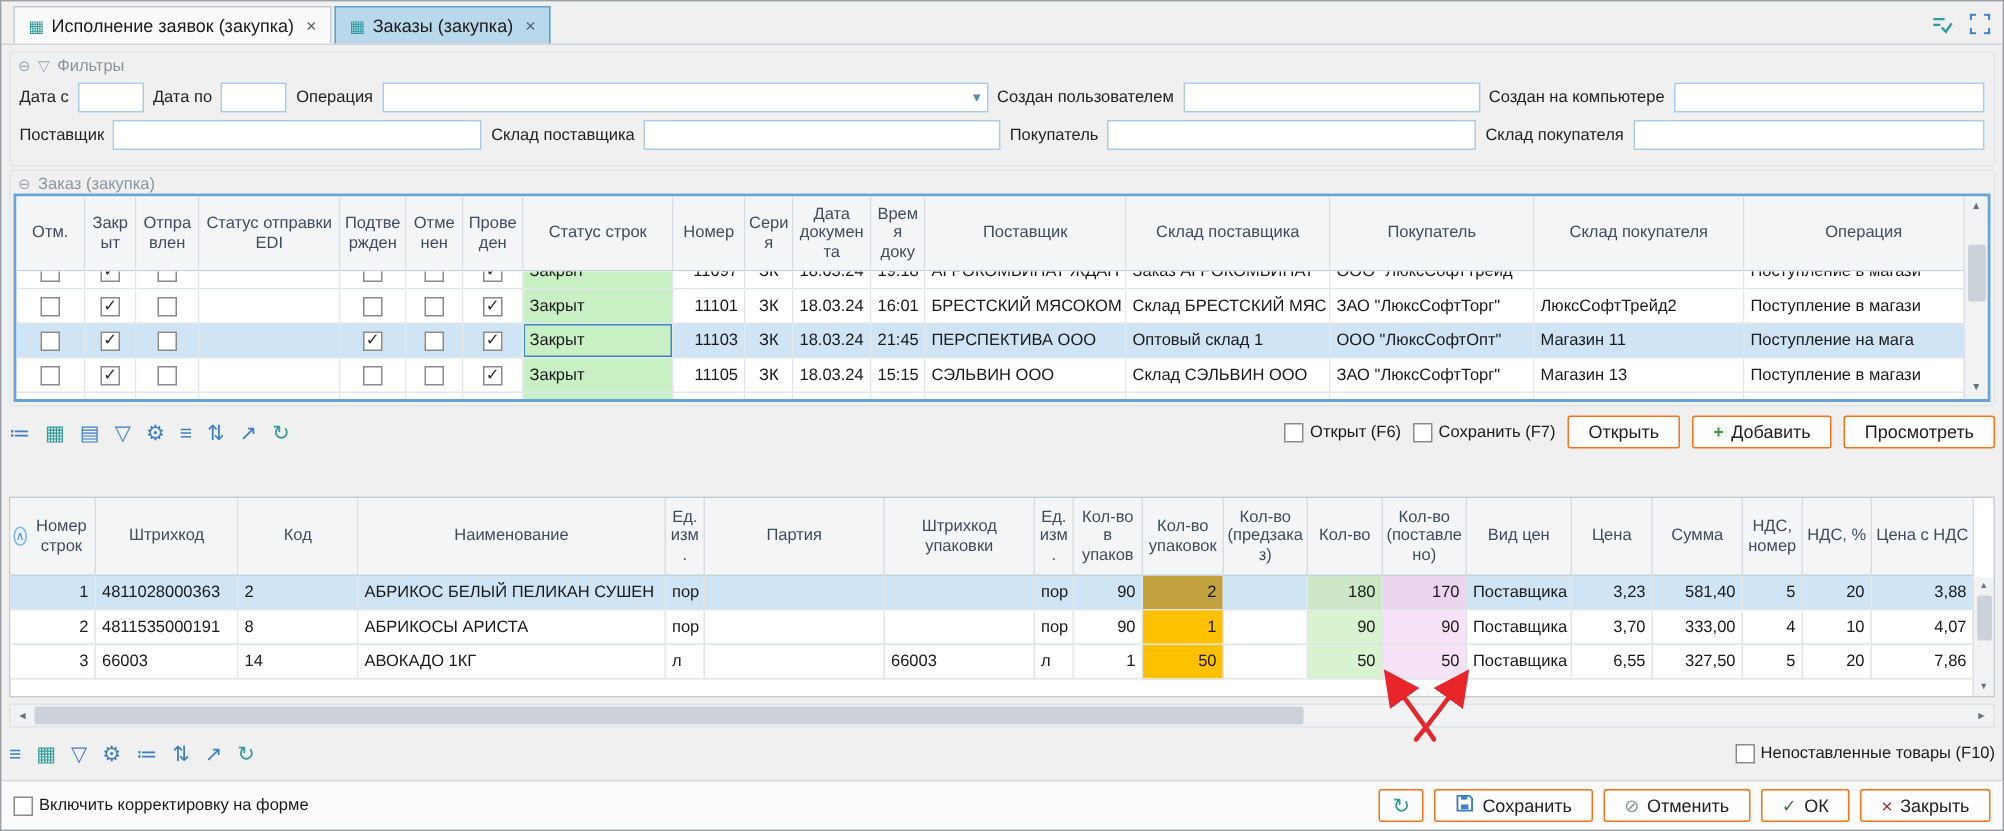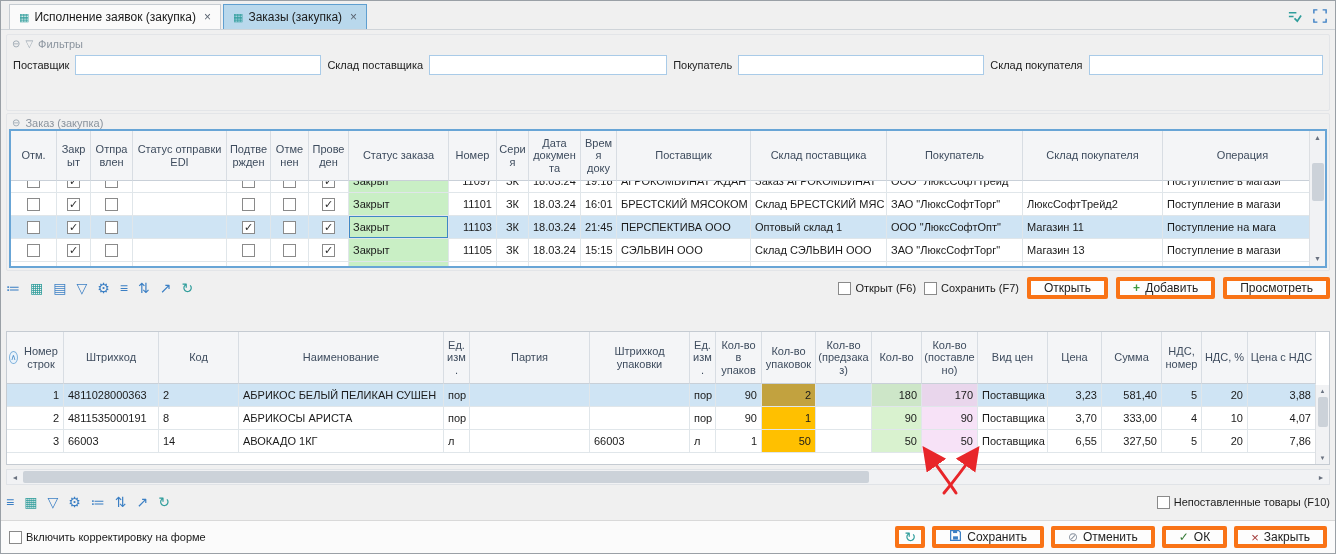--- a/index.html
+++ b/index.html
@@ -73,21 +73,21 @@
   
   .tbar { position: absolute; left: 5px; right: 5px; height: 26px; display: flex; align-items: center; gap: 10px; }
   .mid-tbar { top: 274px; }
   .bot-tbar { top: 488px; }
   .ic { font-size: 14px; cursor: pointer; line-height: 1; }
   .ic-blue { color: var(--icon_blue,#3b7fc4); }
   .ic-teal { color: var(--icon_teal,#2f9d9b); }
   .tbar-right { margin-left: auto; display: flex; align-items: center; gap: 8px; }
   .cb-lab { display: inline-flex; gap: 4px; cursor: pointer; }
   .btn { display: inline-flex; align-items: center; justify-content: center; gap: 5px; background: #fdfdfd;
-         border: 4px solid #f97316; border-radius: 2px; height: 22px; padding: 0 13px; font-size: 12px;
+         border: 1px solid #f97316; border-radius: 2px; height: 22px; padding: 0 13px; font-size: 12px;
          color: #222; cursor: pointer; white-space: nowrap; }
   .btn .plus { color: #3d9940; font-weight: bold; }
 
   
   .dtabs { position: absolute; top: 302px; left: 5px; height: 25px; display: flex; gap: 2px; align-items: flex-end; }
   .dtab { display: inline-flex; align-items: center; gap: 5px; height: 23px; padding: 0 12px;
           background: #f0f1f2; border: 1px solid #cdd2d7; border-bottom: none; font-size: 12px; cursor: pointer; }
   .dtab.active { background: #fbfbfb; }
   .dtab.active .dlab { border-bottom: 2px solid #b23a3a; padding-bottom: 1px; }
   .dtab .play { color: #444; font-size: 9px; }
@@ -147,20 +147,35 @@
           <path d="M1 5V1h4M11 1h4v4M15 11v4h-4M5 15H1v-4"></path>
         </svg>
     </span>
   </div>
 
   <div class="group filters">
     <div class="ghead">
       <span class="g-ic">⊖</span>
       <span class="g-ic">▽</span>
       <span>Фильтры</span>
+    </div>
+    <div class="f-row">
+      <span class="f-lab">Дата с</span>
+      <input class="inp" style="width: 44px;" value="">
+      <span class="f-lab">Дата по</span>
+      <input class="inp" style="width: 44px;" value="">
+      <span class="f-lab">Операция</span>
+      <div class="sel-box" style="width:404px">
+        <span></span>
+        <span class="chev">▾</span>
+      </div>
+      <span class="f-lab">Создан пользователем</span>
+      <input class="inp" style="width: 198px;" value="">
+      <span class="f-lab">Создан на компьютере</span>
+      <input class="inp" style="flex: 1 1 0%;" value="">
     </div>
     <div class="f-row">
       <span class="f-lab">Поставщик</span>
       <input class="inp" style="width: 246px;" value="">
       <span class="f-lab">Склад поставщика</span>
       <input class="inp" style="width: 238px;" value="">
       <span class="f-lab">Покупатель</span>
       <input class="inp" style="width: 246px;" value="">
       <span class="f-lab">Склад покупателя</span>
       <input class="inp" style="flex: 1 1 0%;" value="">
@@ -195,21 +210,21 @@
           </colgroup>
         <thead>
             <tr>
           <th>Отм.</th>
           <th>Закрыт</th>
           <th>Отправлен</th>
           <th>Статус отправки EDI</th>
           <th>Подтвержден</th>
           <th>Отменен</th>
           <th>Проведен</th>
-          <th>Статус заказа</th>
+          <th>Статус строк</th>
           <th>Номер</th>
           <th>Серия</th>
           <th>Дата документа</th>
           <th>Время доку</th>
           <th>Поставщик</th>
           <th>Склад поставщика</th>
           <th>Покупатель</th>
           <th>Склад покупателя</th>
           <th>Операция</th>
         </tr>

